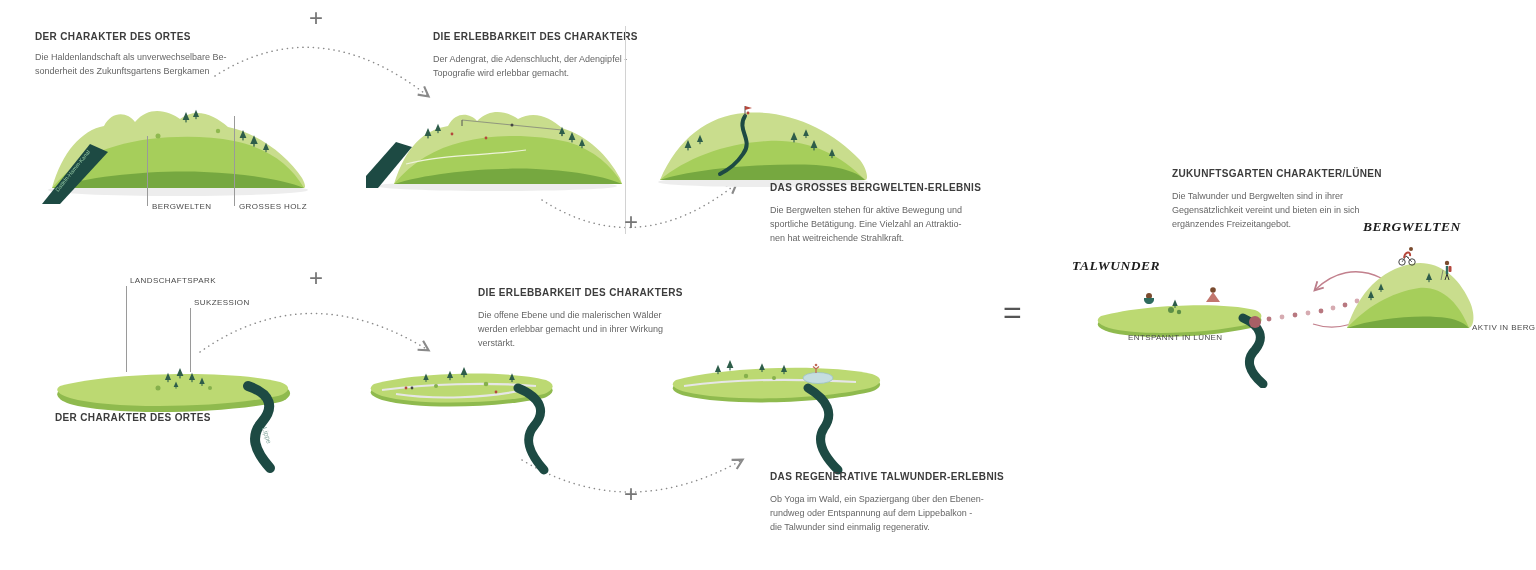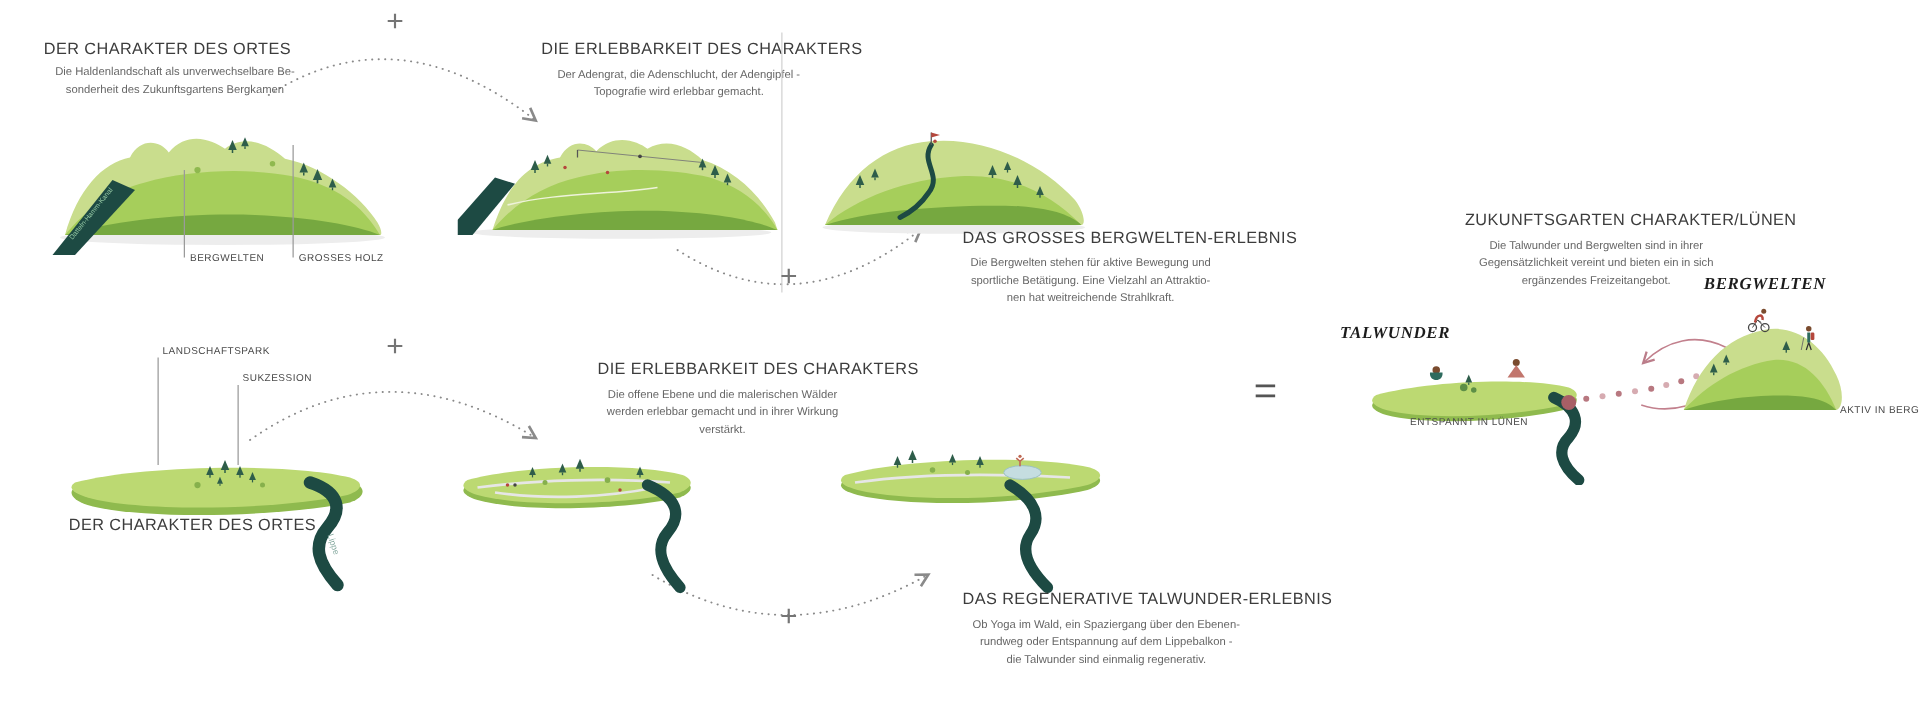--- a/index.html
+++ b/index.html
@@ -1,20 +1,20 @@
 <!DOCTYPE html>
 <html><head>
 <meta charset="utf-8">
 <style>
   html,body{margin:0;padding:0;background:#fff;}
   body{font-family:"Liberation Sans",sans-serif;color:#3f3f3f;}
   .canvas{position:relative;width:1536px;height:570px;background:#fff;overflow:hidden;}
   .abs{position:absolute;}
-  .title{font-size:13px;letter-spacing:.35px;color:#3c3c3c;white-space:pre-line;}
-  .body-text{font-size:9px;line-height:1.55;color:#666;white-space:pre-line;text-align:center;}
+  .title{font-size:10px;letter-spacing:.35px;color:#3c3c3c;white-space:pre-line;font-weight:bold;}
+  .body-text{font-size:9px;line-height:1.55;color:#666;white-space:pre-line;}
   .small-label{font-size:8px;letter-spacing:.4px;color:#4a4a4a;white-space:nowrap;}
   .serif-label{font-family:"Liberation Serif",serif;font-style:italic;font-weight:bold;
                font-size:13.5px;letter-spacing:.5px;color:#1c1c1c;white-space:nowrap;}
   .plus{font-size:24px;color:#757575;line-height:1;}
   .equals{font-size:32px;color:#555;line-height:1;}
   .vline{width:1px;background:#9a9a9a;}
   .divider{width:1px;background:#d2d2d2;}
   svg{display:block;}
 </style>
 </head>

